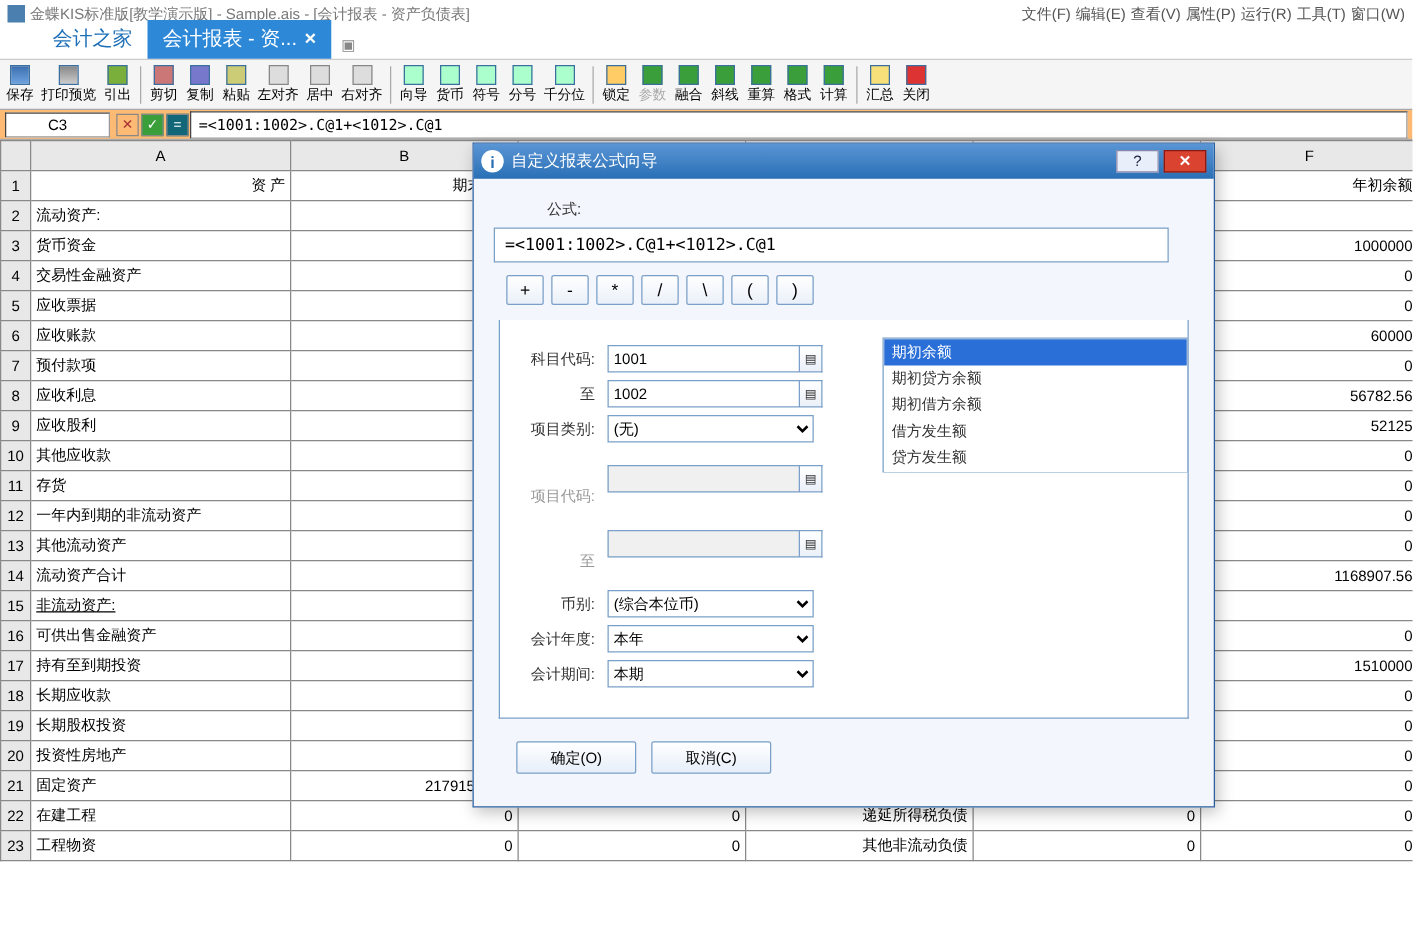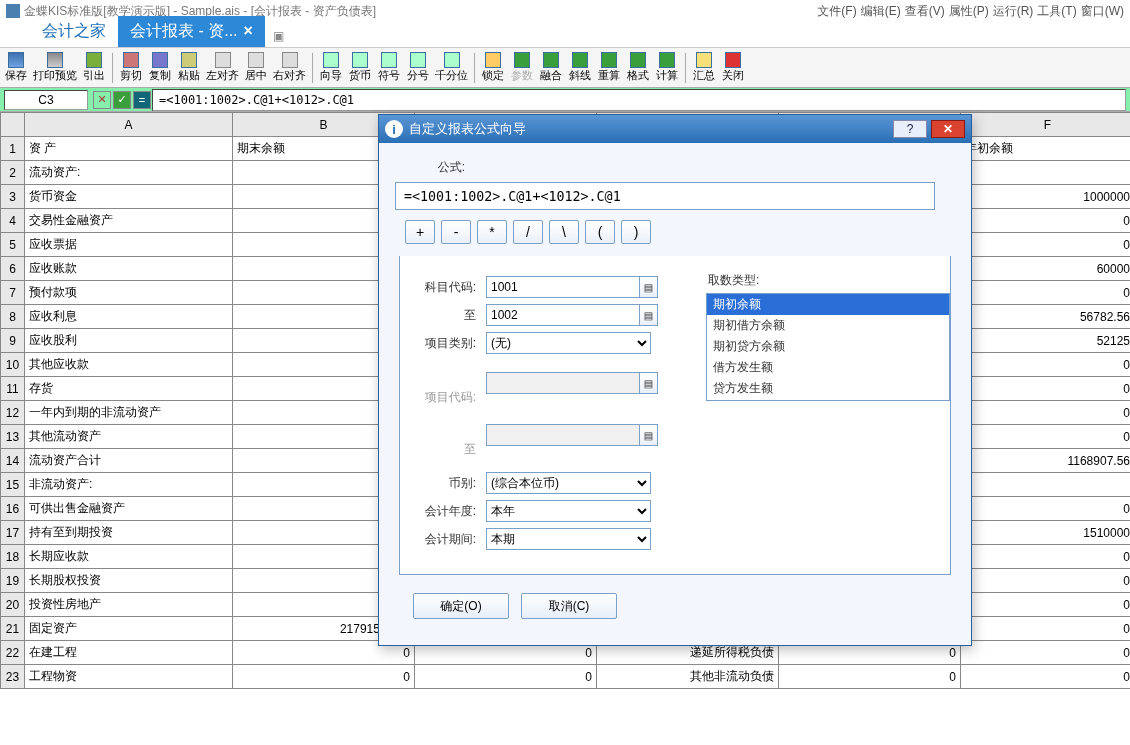--- a/index.html
+++ b/index.html
@@ -27,36 +27,36 @@
   .ticon-cut    { background: #c77; }
   .ticon-copy   { background: #77c; }
   .ticon-paste  { background: #cc7; }
   .ticon-align  { background: #ddd; border-color: #888; }
   .ticon-nav    { background: #afc; }
   .ticon-lock   { background: #fc6; }
   .ticon-ok     { background: #3a9f3a; }
   .ticon-sum    { background: #f7e07a; }
   .ticon-close  { background: #d33; }
   
-  .formula-bar { height: 24px; display: flex; align-items: center; border-bottom: 1px solid #aaa; background: #86efac; }
+  .formula-bar { height: 24px; display: flex; align-items: center; border-bottom: 1px solid #aaa; background: #fdba74; }
   .cellref { width: 84px; border: 1px inset #999; background: #fff; font-size: 12px; text-align: center; padding: 2px; margin: 0 4px; }
   .fbtn { width: 18px; height: 18px; border: 1px solid #888; margin: 0 1px; display: flex; align-items: center; justify-content: center; font-size: 11px; cursor: pointer; }
   .fbtn.cancel { color: #a33; }
   .fbtn.ok     { color: #3a3; background: #3a9f3a; color: #fff; }
   .fbtn.eq     { background: #167; color: #fff; }
   .formula { flex: 1; padding: 3px 6px; background: #fff; border: 1px inset #999; margin: 0 4px 0 0; font-family: Consolas, monospace; font-size: 12px; }
   
   .sheet { position: relative; }
   table.sheet-tbl { border-collapse: collapse; width: 1130px; table-layout: fixed; }
   table.sheet-tbl th, table.sheet-tbl td { border: 1px solid #888; height: 24px; font-size: 12px; padding: 0 4px; overflow: hidden; white-space: nowrap; }
   table.sheet-tbl th { background: #e8e8e8; font-weight: normal; text-align: center; }
   th.rowhdr { width: 24px; background: #e8e8e8; text-align: center; }
   td.txt { text-align: left; padding-left: 18px; }
   td.txt2 { text-align: left; padding-left: 32px; }
-  td.hdr { text-align: left; font-size: 13px; font-family: Liberation Serif, serif; }
+  td.hdr { text-align: right; font-size: 13px; font-family: Liberation Serif, serif; }
   td.num { text-align: right; padding-right: 6px; }
   col.cA { width: 208px; }
   col.cB { width: 182px; }
   col.cC { width: 182px; }
   col.cD { width: 182px; }
   col.cE { width: 182px; }
   col.cF { width: 174px; }
   
   
   .overlay { position: absolute; left: 378px; top: 114px; width: 594px; height: 532px; border: 1px solid #2a5f9f; background: #f3f6fc; box-shadow: 2px 4px 12px rgba(0,0,0,0.25); }
@@ -376,21 +376,21 @@
           <th class="rowhdr">14</th>
           <td class="txt2">流动资产合计</td>
           <td class="num">6867</td>
           <td class="num"></td>
           <td class="num"></td>
           <td class="num"></td>
           <td class="num">1168907.56</td>
         </tr>
         <tr>
           <th class="rowhdr">15</th>
-          <td class="" style="padding-left: 4px;">非流动资产:</td>
+          <td class="" style="padding-left: 4px; text-decoration: underline;">非流动资产:</td>
           <td class="num"></td>
           <td class="num"></td>
           <td class="num"></td>
           <td class="num"></td>
           <td class="num"></td>
         </tr>
         <tr>
           <th class="rowhdr">16</th>
           <td class="txt">可供出售金融资产</td>
           <td class="num"></td>
@@ -530,25 +530,24 @@
           </select>
         </div>
         <div class="frow">
           <label>会计期间:</label>
           <select class="fsel">
             <option>本期</option>
           </select>
         </div>
       </div>
       <div class="form-col2">
-        <div style="margin:2px 0 4px 2px;">取数类型:</div>
         <div class="listbox">
             <div class="item sel">期初余额</div>
+            <div class="item">期初贷方余额</div>
             <div class="item">期初借方余额</div>
-            <div class="item">期初贷方余额</div>
             <div class="item">借方发生额</div>
             <div class="item">贷方发生额</div>
             <div class="item">借方累计发生额</div>
           </div>
       </div>
     </div>
     <div class="dlg-footer">
       <button class="btn">确定(O)</button>
       <button class="btn">取消(C)</button>
     </div>

